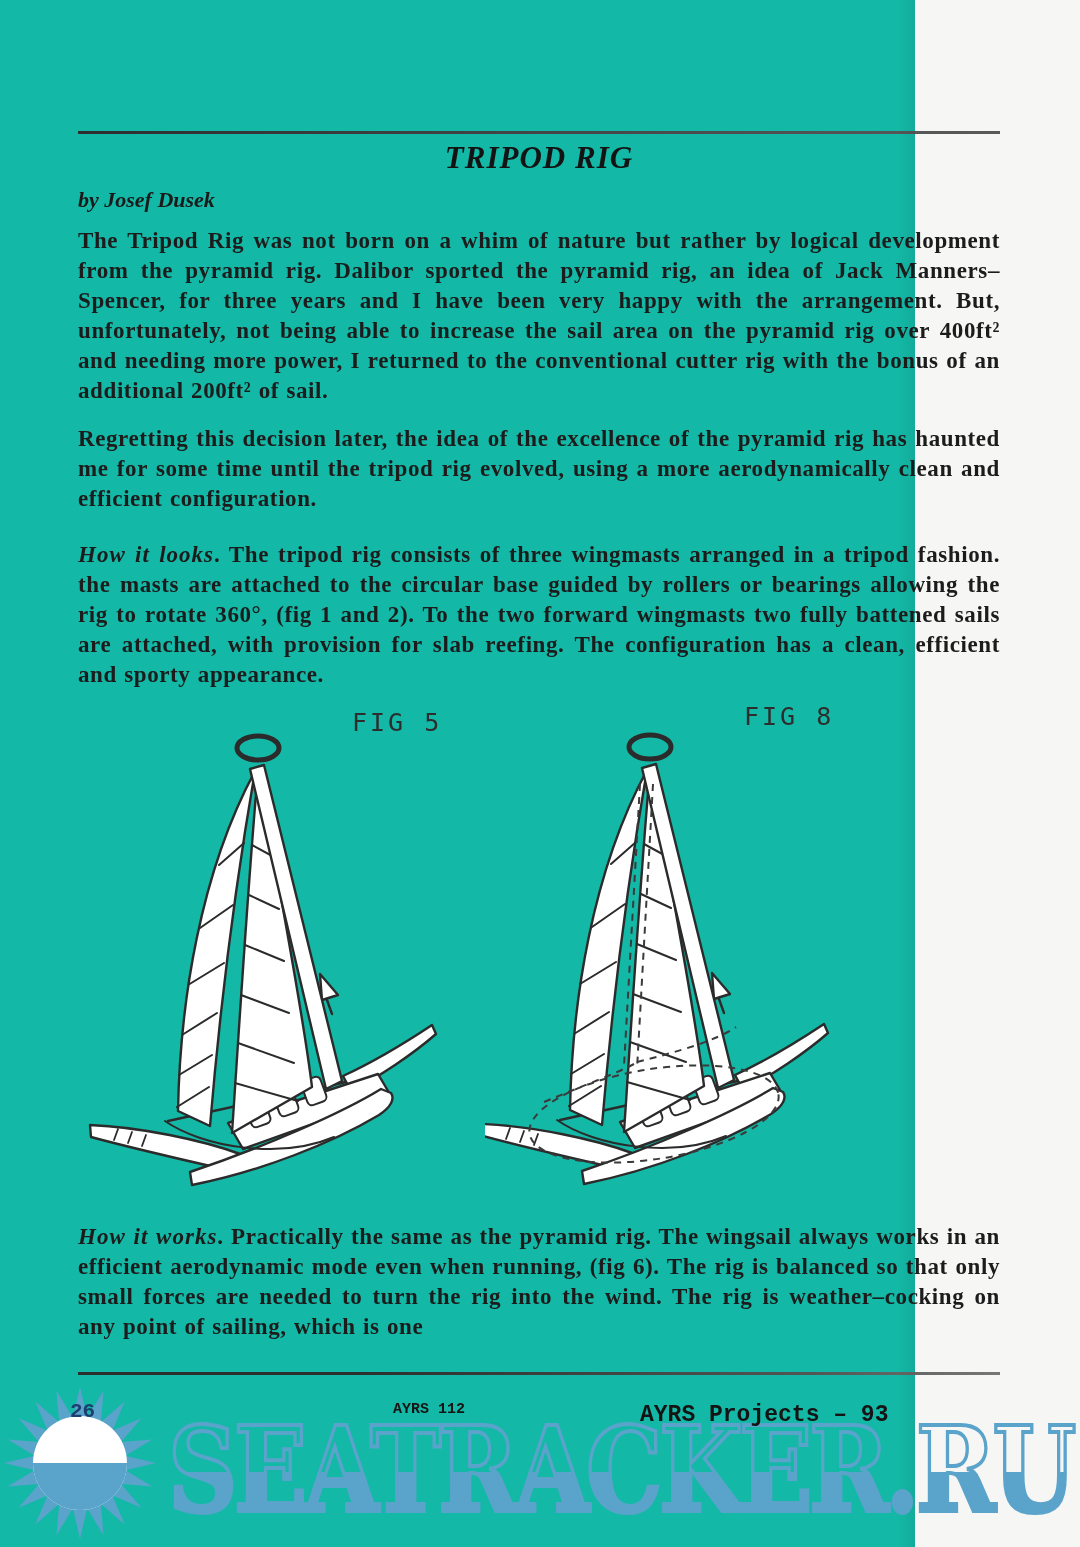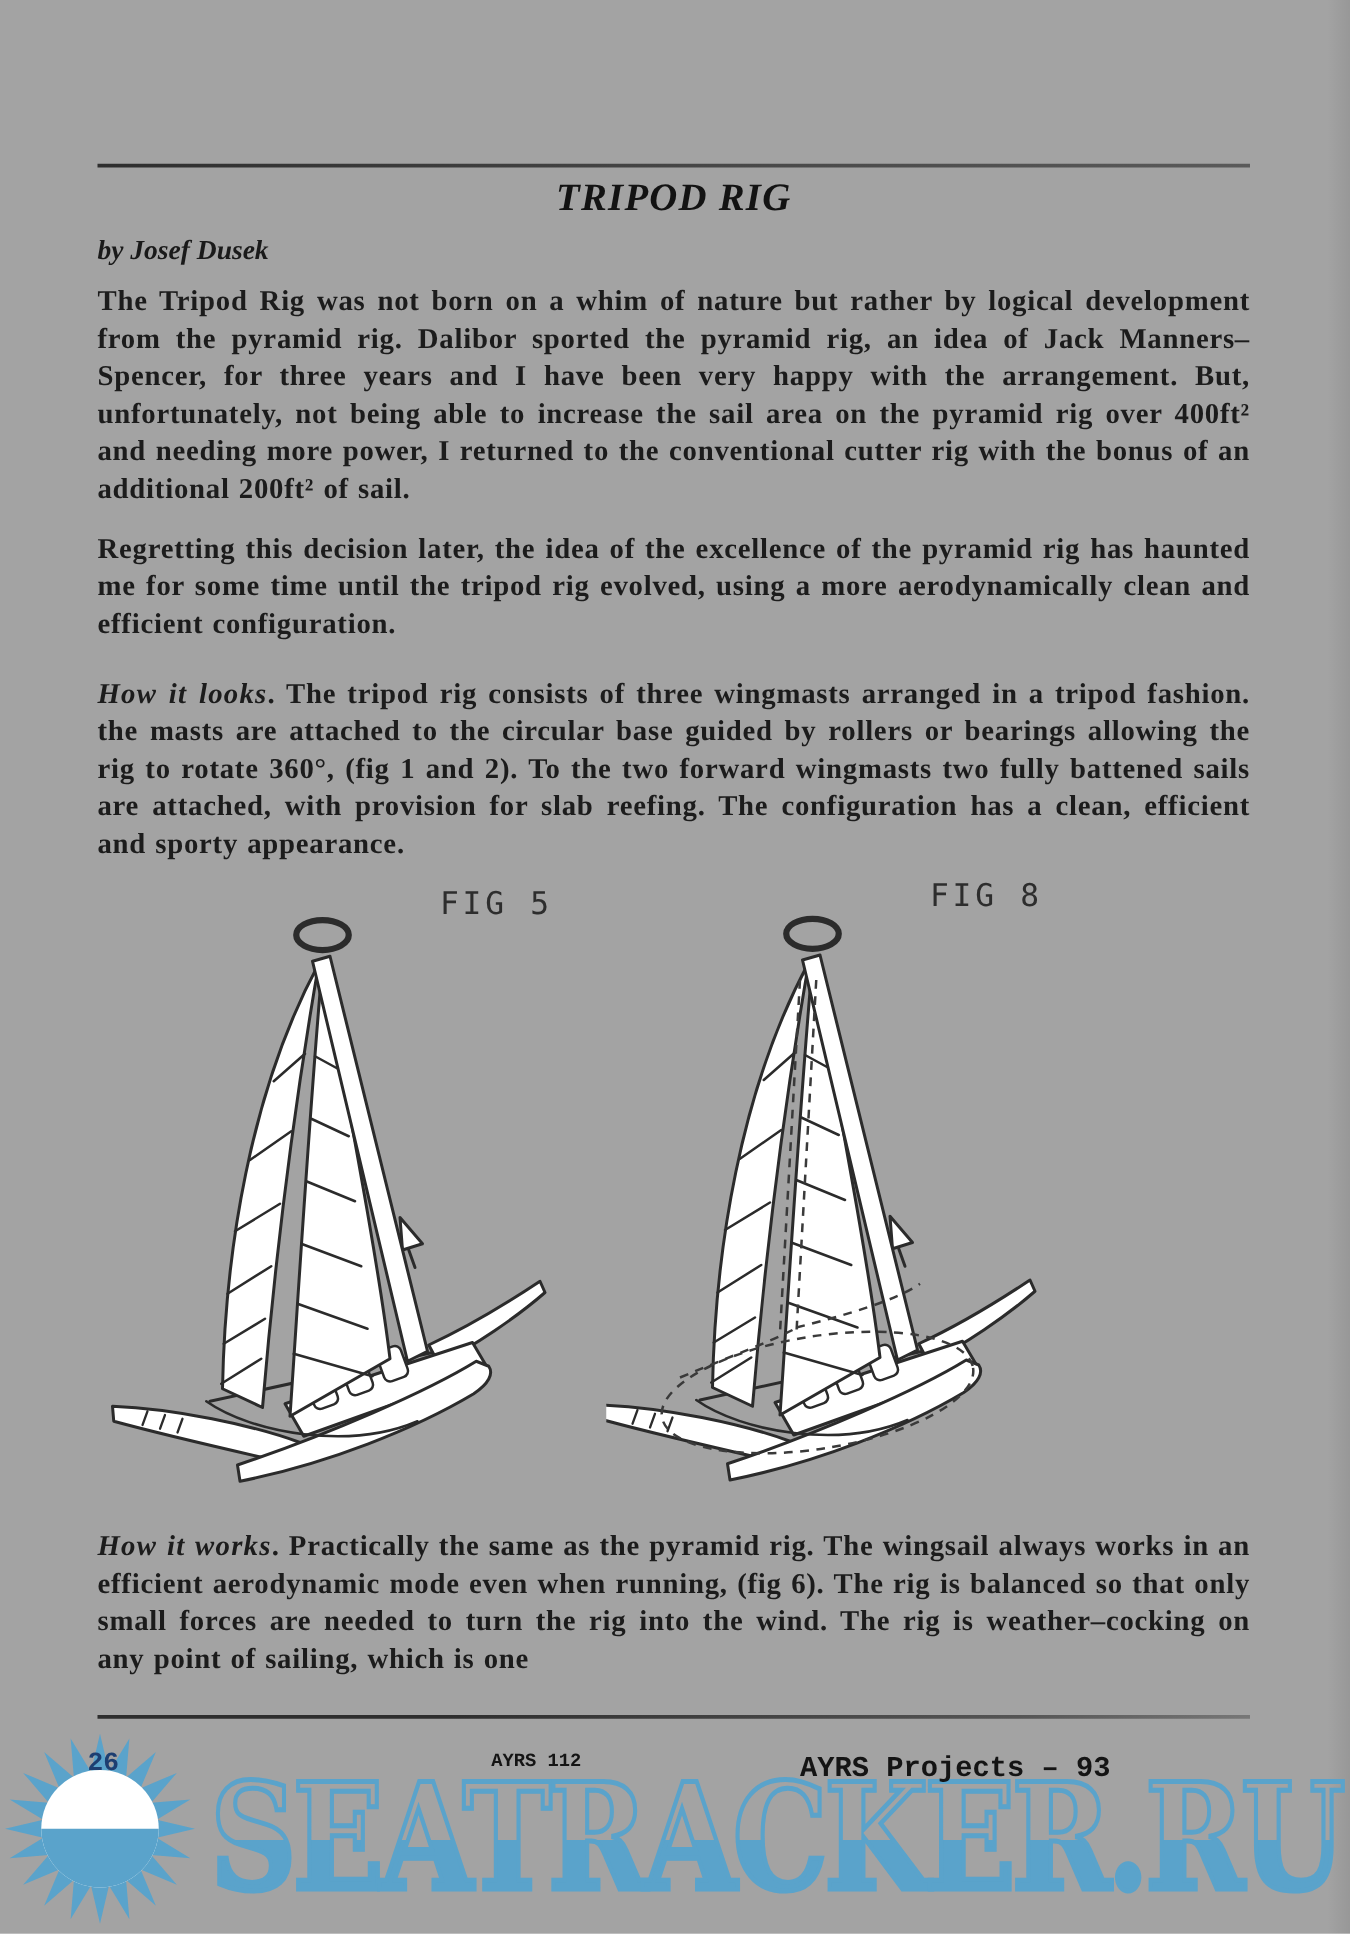--- a/index.html
+++ b/index.html
@@ -1,17 +1,17 @@
 <!DOCTYPE html>
 <html><head>
 <meta charset="utf-8">
 <style>
   html,body{margin:0;padding:0;}
   body{width:1080px;height:1547px;overflow:hidden;background:#f6f6f5;}
-  .page{position:relative;width:1080px;height:1547px;background:#a3a3a3;
+  .page{position:relative;width:915px;height:1547px;background:#14b8a6;
         font-family:"Liberation Serif",serif;color:#1e1e1e;}
   .edge-shadow{position:absolute;right:0;top:0;width:18px;height:100%;
         background:linear-gradient(to right, rgba(0,0,0,0), rgba(0,0,0,0.07));}
   .rule{position:absolute;left:78px;width:922px;height:3px;background:#3b3b3b;}
   .rule-top{top:131px;background:linear-gradient(to right,#2e2e2e,#4a4a4a 60%,#5a5a5a);}
   .rule-bottom{top:1372px;background:linear-gradient(to right,#2e2e2e 30%,#555 80%,#777);}
   .title{position:absolute;top:140px;left:78px;width:922px;text-align:center;
         font-style:italic;font-weight:bold;font-size:31px;letter-spacing:1px;color:#131313;}
   .byline{position:absolute;top:187px;left:78px;width:922px;text-align:left;
         font-style:italic;font-weight:bold;font-size:22px;color:#1a1a1a;}

